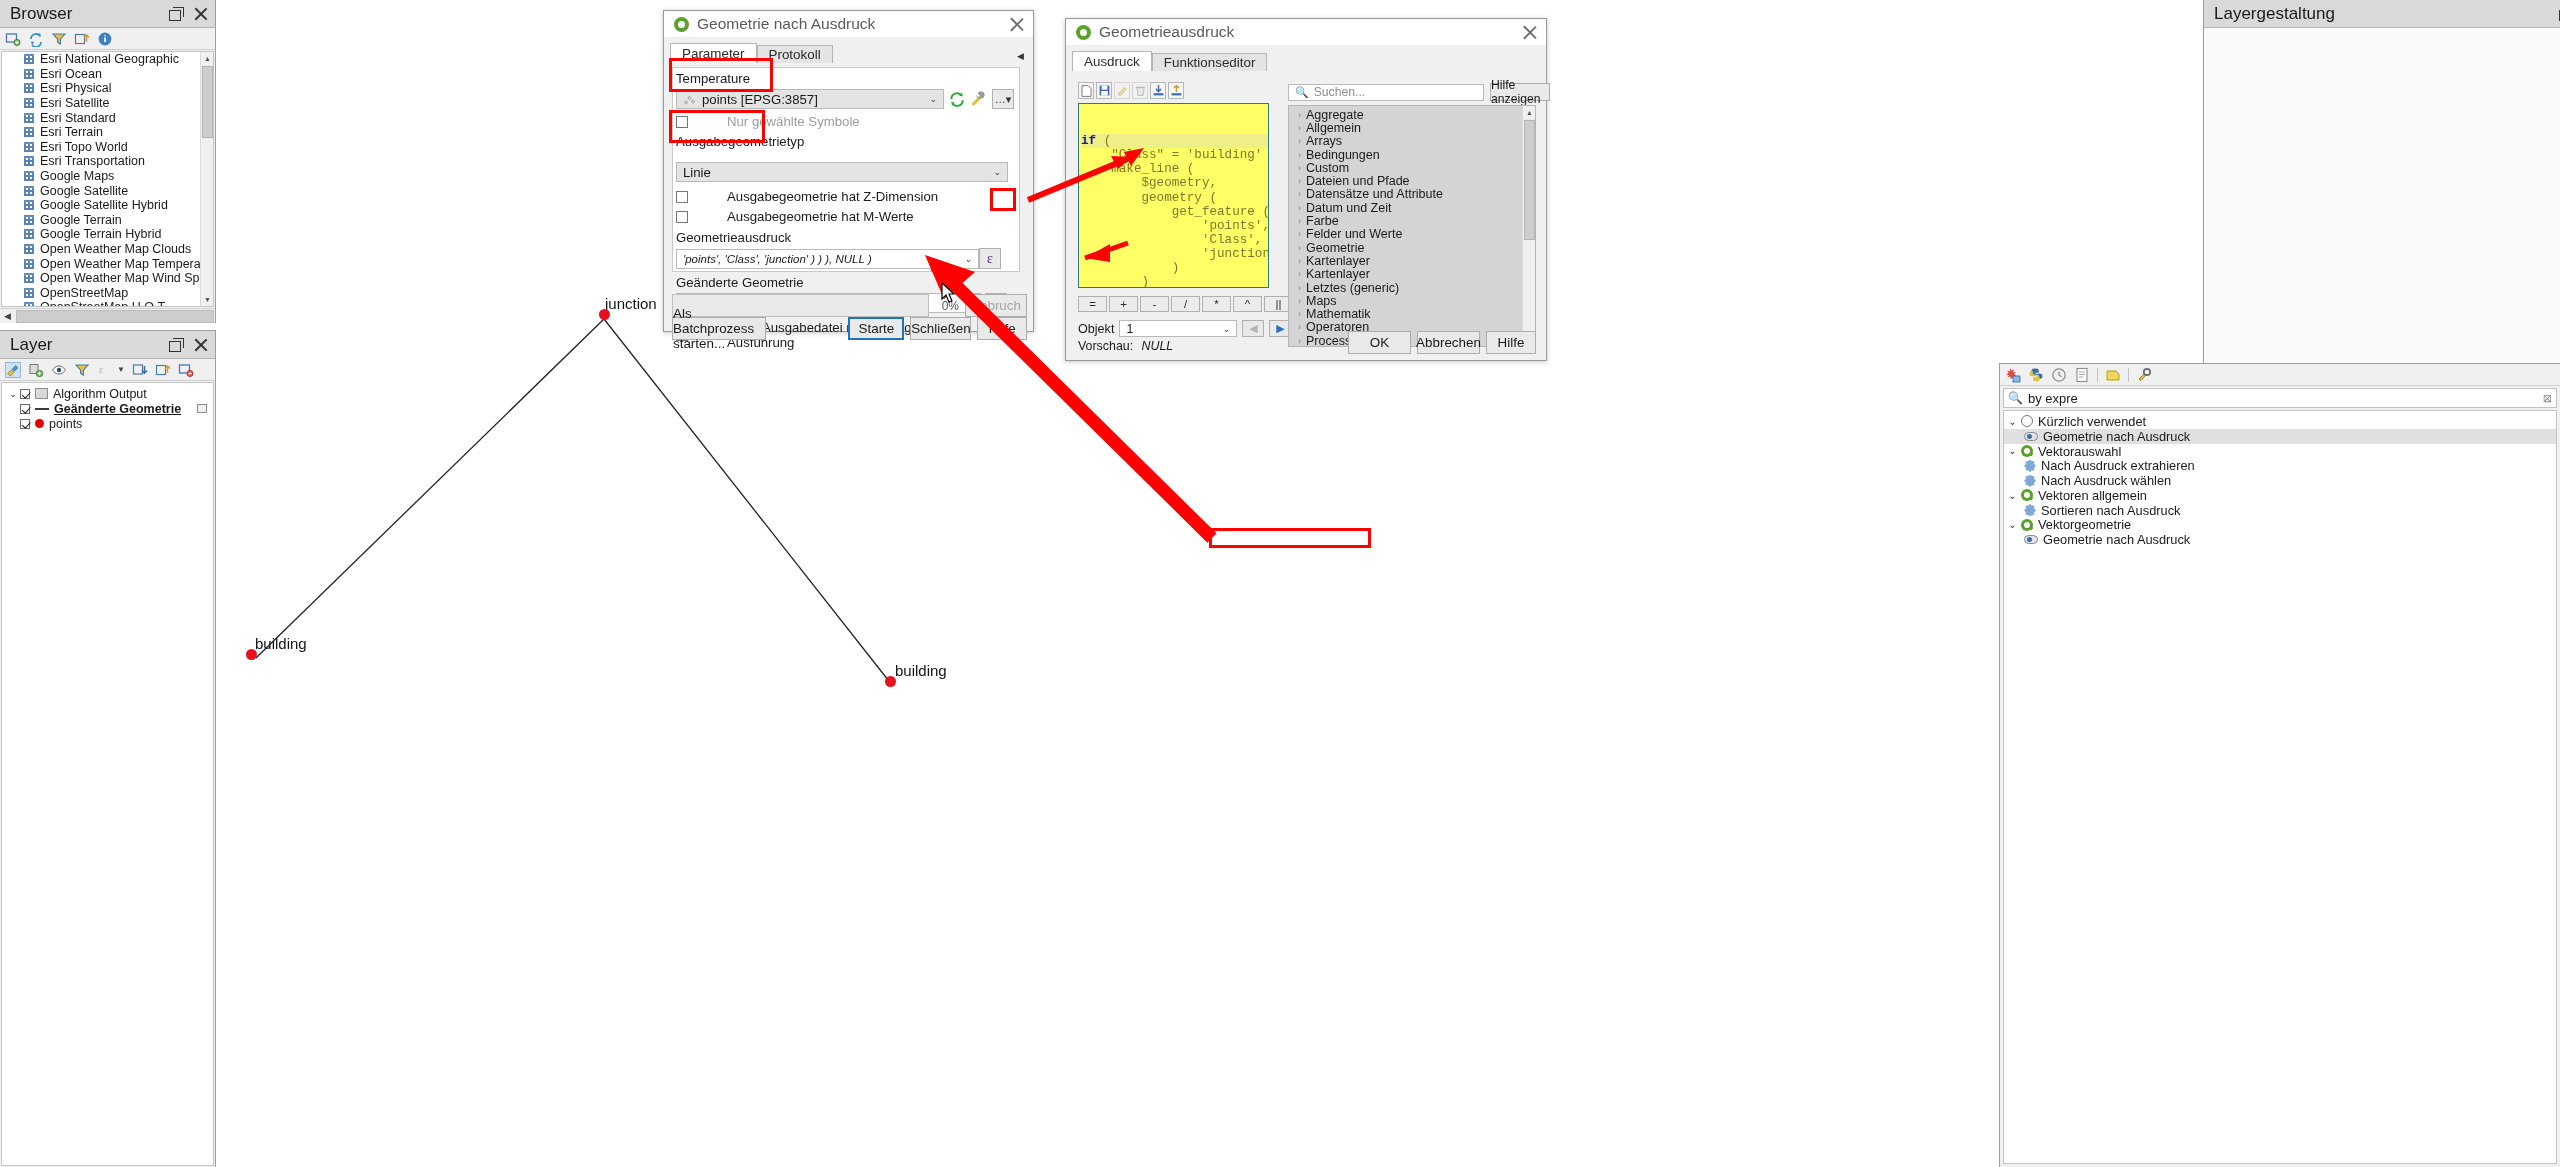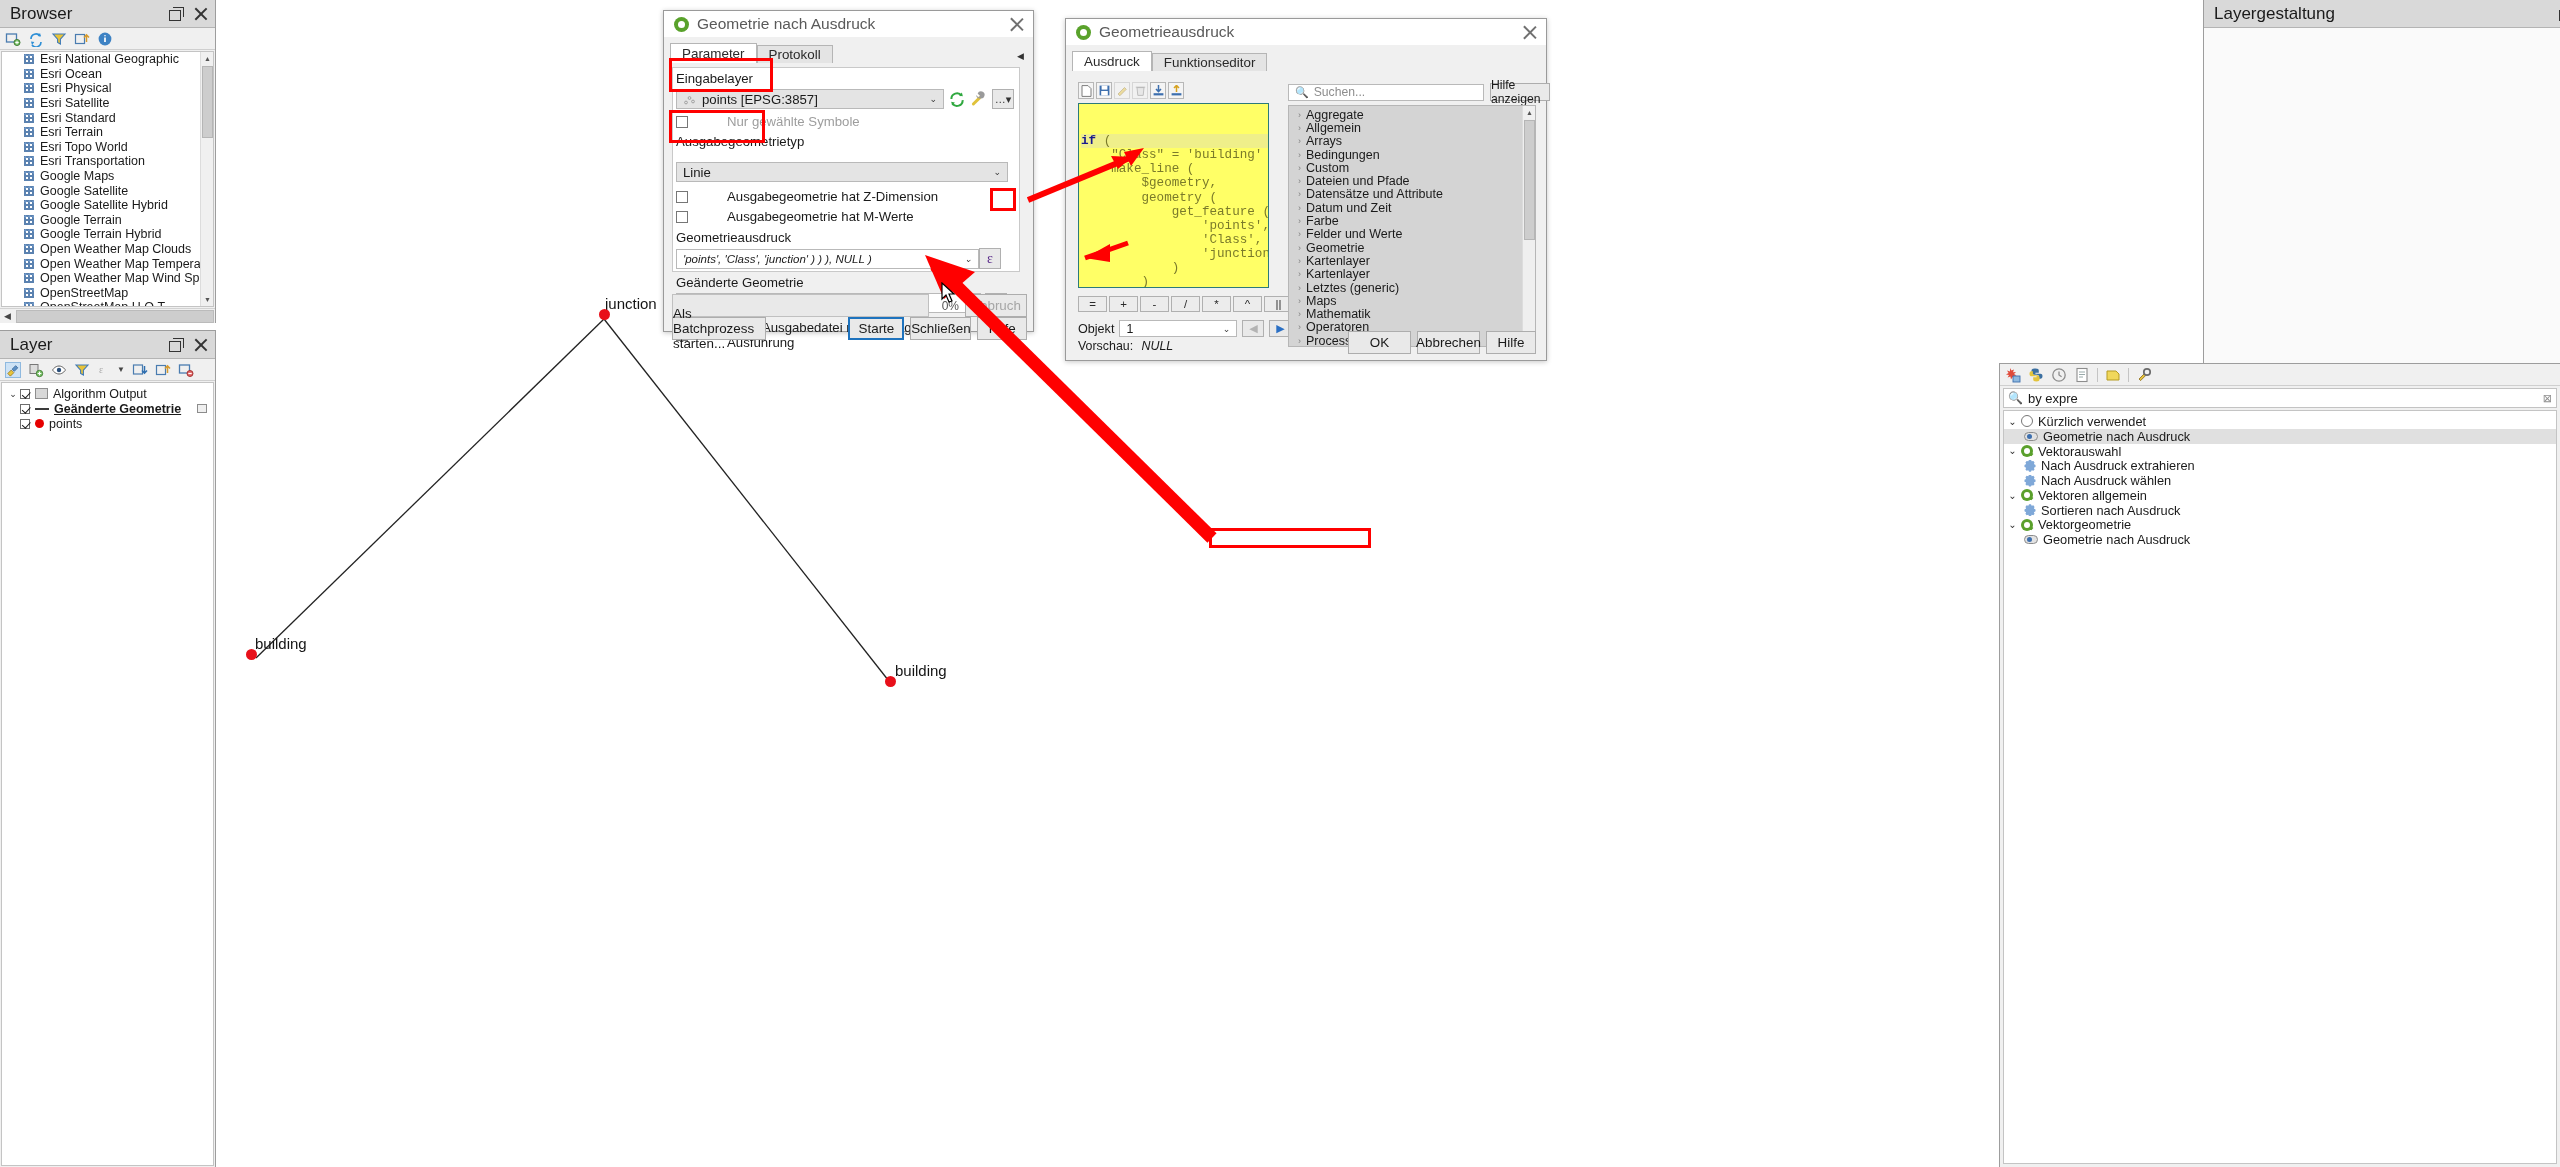--- a/index.html
+++ b/index.html
@@ -548,21 +548,21 @@
     </div>
     <div class="tabs">
       <div class="tab active">Parameter</div>
       <div class="tab">Protokoll</div>
     </div>
     <div style="position:absolute;right:9px;top:40px;font-size:9px;color:#333">◀</div>
 
     <div class="groupbox" style="position:absolute;left:8px;top:56px;width:348px;height:205px;background:#fff"></div>
 
     <div style="position:absolute;left:12px;top:60px;width:340px">
-      <div class="flabel">Eingabelayer</div>
+      <div class="flabel">Temperature</div>
       <div style="display:flex;align-items:center;gap:4px;margin-top:3px">
         <div class="finput" style="width:268px">
           <span style="width:14px;height:11px;margin-right:5px;display:inline-block;position:relative">
             <svg viewBox="0 0 14 11" width="14" height="11">
               <circle cx="3" cy="7.5" r="1.4" fill="none" stroke="#999" stroke-width=".9"></circle>
               <circle cx="6.5" cy="3" r="1.4" fill="none" stroke="#999" stroke-width=".9"></circle>
               <circle cx="10" cy="6.5" r="1.4" fill="none" stroke="#999" stroke-width=".9"></circle>
             </svg>
           </span>
           <span>points [EPSG:3857]</span>

